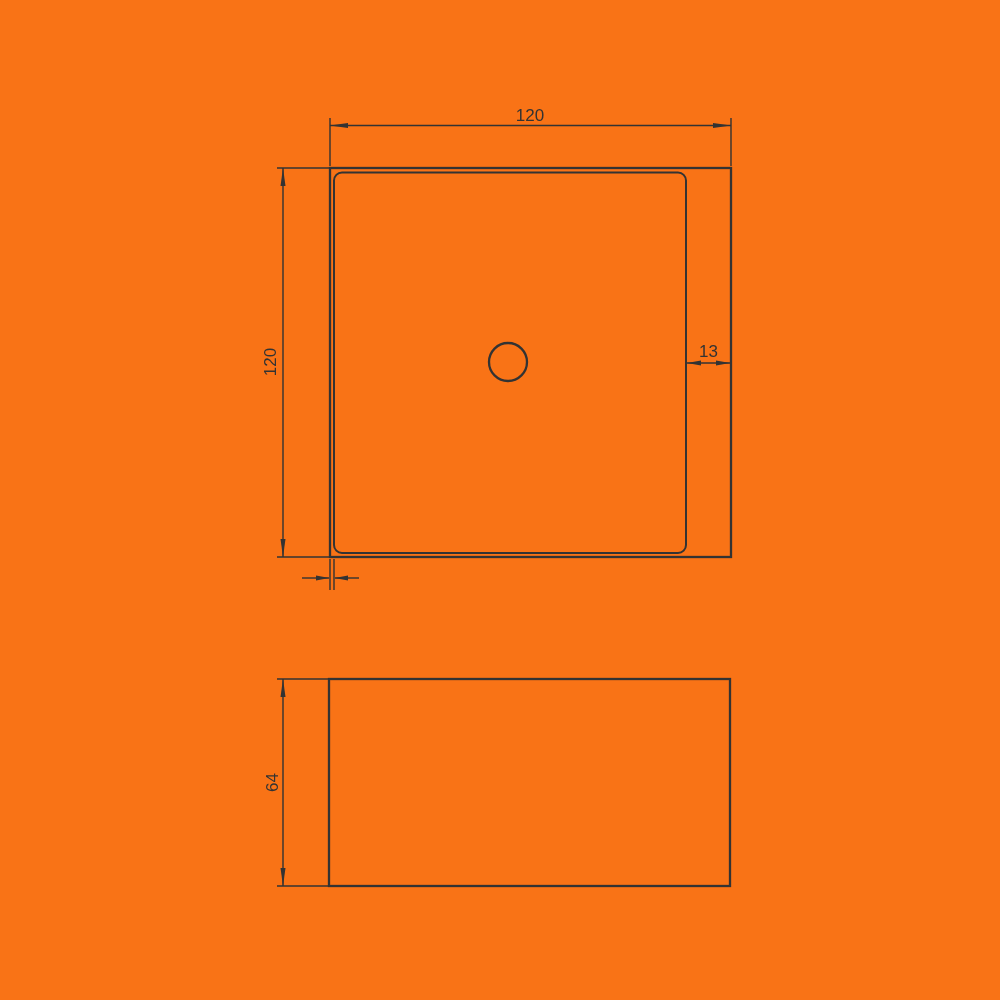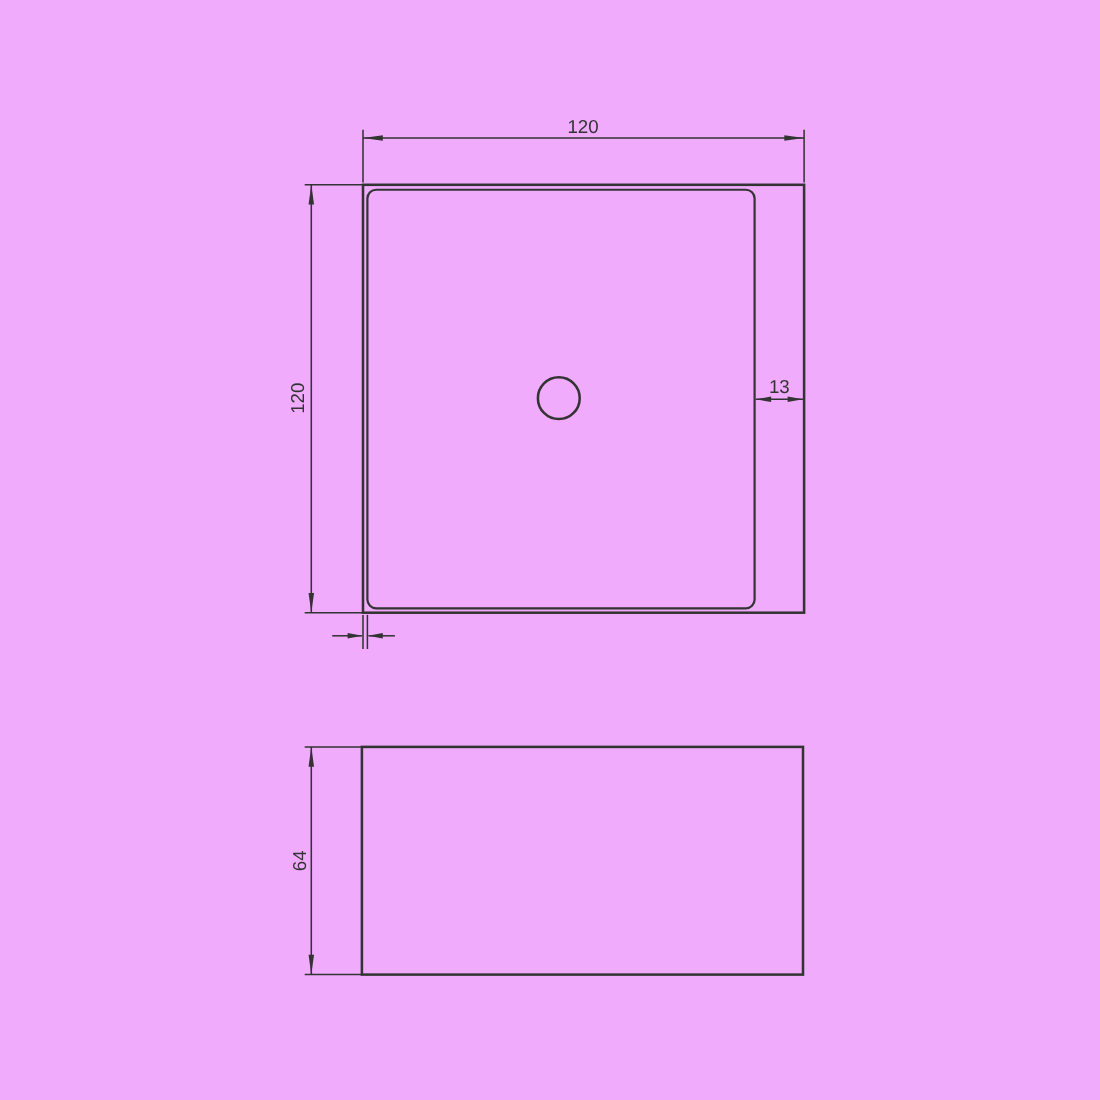--- a/index.html
+++ b/index.html
@@ -4,21 +4,21 @@
 <style>
   html, body {
     margin: 0;
     padding: 0;
     background: #ffffff;
   }
   .canvas {
     position: relative;
     width: 1000px;
     height: 1000px;
-    background: #f0abfc;
+    background: #f97316;
     font-family: "Liberation Sans", sans-serif;
   }
   svg {
     display: block;
   }
   .outline {
     fill: none;
     stroke: #333333;
     stroke-width: 2.3;
   }

